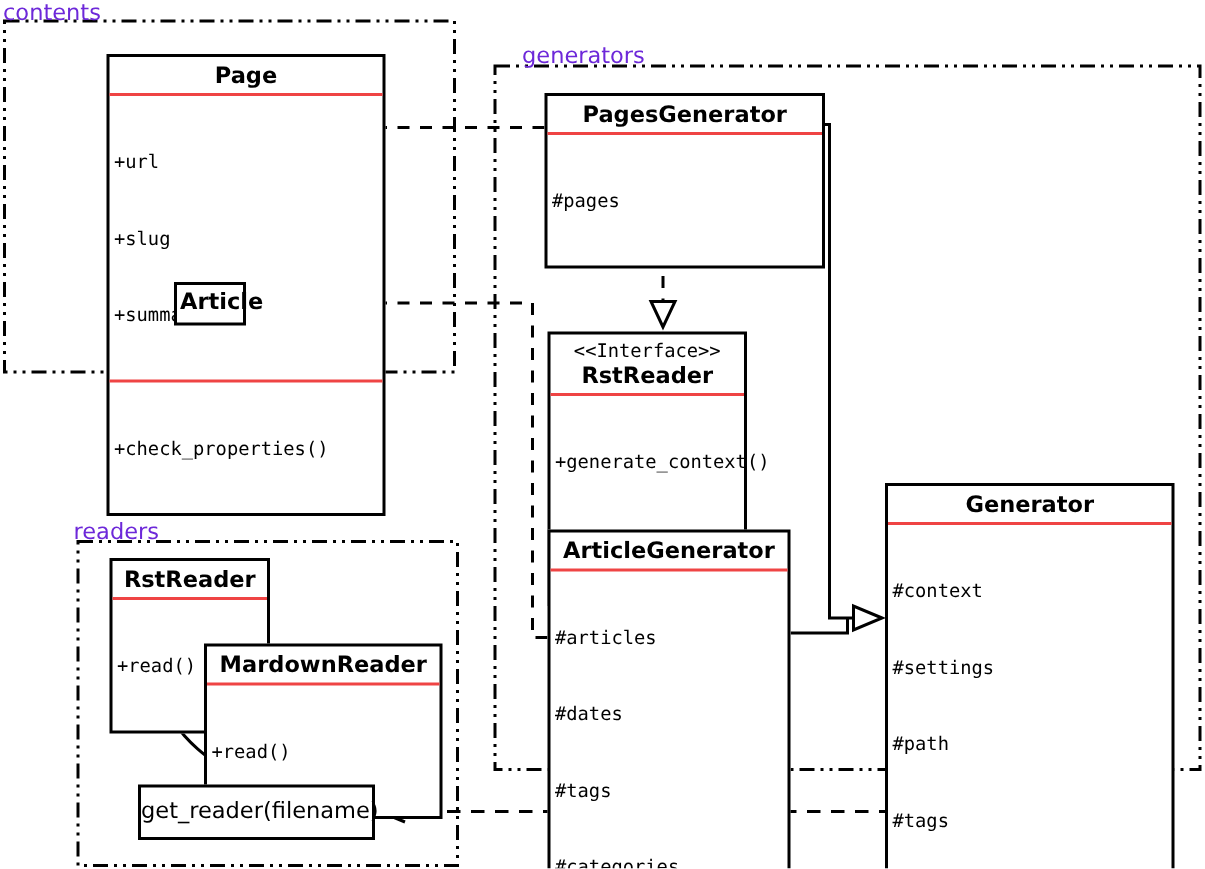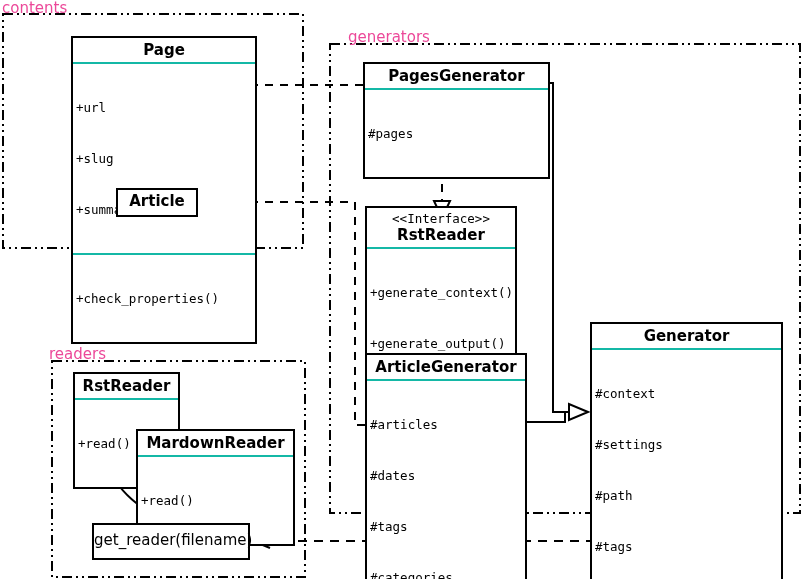--- a/index.html
+++ b/index.html
@@ -1,26 +1,26 @@
 <!DOCTYPE html>
 <html><head>
 <meta charset="utf-8">
 <style>
   html,body{margin:0;padding:0;background:#fff;}
   .stage{position:relative;width:803px;height:579px;background:#fff;overflow:hidden;
          font-family:"DejaVu Sans","Liberation Sans",sans-serif;color:#000;}
   .layer{position:absolute;left:0;top:0;}
-  .pkg-label{position:absolute;font-size:15px;line-height:16px;color:#ec4899;background:transparent;}
+  .pkg-label{position:absolute;font-size:15px;line-height:16px;color:#6d28d9;background:transparent;}
   .uml{position:absolute;background:#fff;border:2px solid #000;box-sizing:border-box;}
   .t{font-weight:bold;font-size:15px;line-height:20px;text-align:center;padding:2px 2px;
      font-family:"DejaVu Sans","Liberation Sans",sans-serif;}
   .stereo{font-family:"DejaVu Sans Mono","Liberation Mono",monospace;font-size:12.5px;
           line-height:15px;text-align:center;padding-top:3px;font-weight:normal;}
   .tn{font-weight:bold;font-size:15px;line-height:19px;text-align:center;padding-bottom:2px;}
-  .s{border-top:2px solid #14b8a6;font-family:"DejaVu Sans Mono","Liberation Mono",monospace;
+  .s{border-top:2px solid #ef4444;font-family:"DejaVu Sans Mono","Liberation Mono",monospace;
      font-size:12.5px;line-height:17px;padding:1px 0 1px 3px;white-space:pre;}
   .plain{font-size:15px;text-align:left;}
 </style>
 </head>
 <body>
 
 <div class="stage">
 
   <svg class="layer" width="803" height="579" viewBox="0 0 803 579">
 
@@ -66,32 +66,32 @@
     <div class="s">
       <div>+url</div>
       <div>+slug</div>
       <div>+summary</div>
     </div>
     <div class="s">
       <div>+check_properties()</div>
     </div>
   </div>
 
-  <div class="uml" style="left:116px;top:188px;width:82px;height:29px;">
+  <div class="uml" style="left:116px;top:188px;width:48px;height:29px;">
     <div class="t" style="padding:1px 2px;">Article</div>
   </div>
 
   <div class="uml" style="left:363px;top:62px;width:187px;">
     <div class="t">PagesGenerator</div>
     <div class="s">
       <div>#pages</div>
     </div>
   </div>
 
-  <div class="uml" style="left:365px;top:206px;width:152px;">
+  <div class="uml" style="left:365px;top:221px;width:133px;">
     <div>
       <div class="stereo">&lt;&lt;Interface&gt;&gt;</div>
       <div class="tn">RstReader</div>
     </div>
     <div class="s">
       <div>+generate_context()</div>
       <div>+generate_output()</div>
     </div>
   </div>
 

